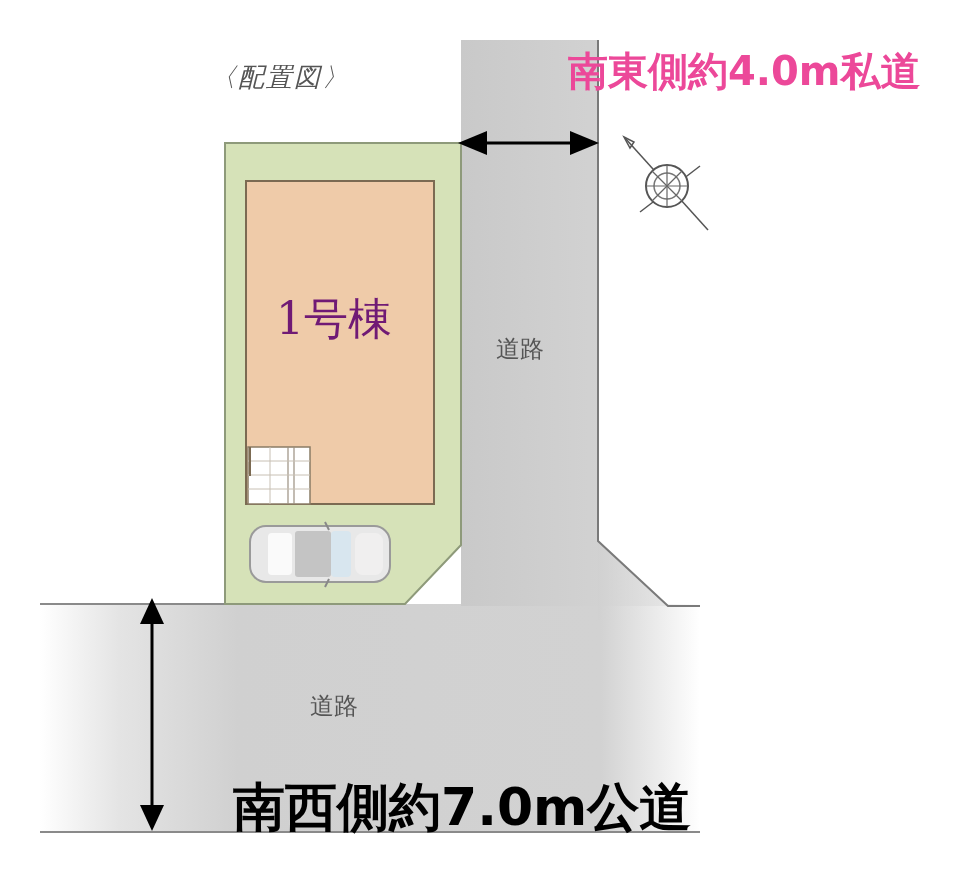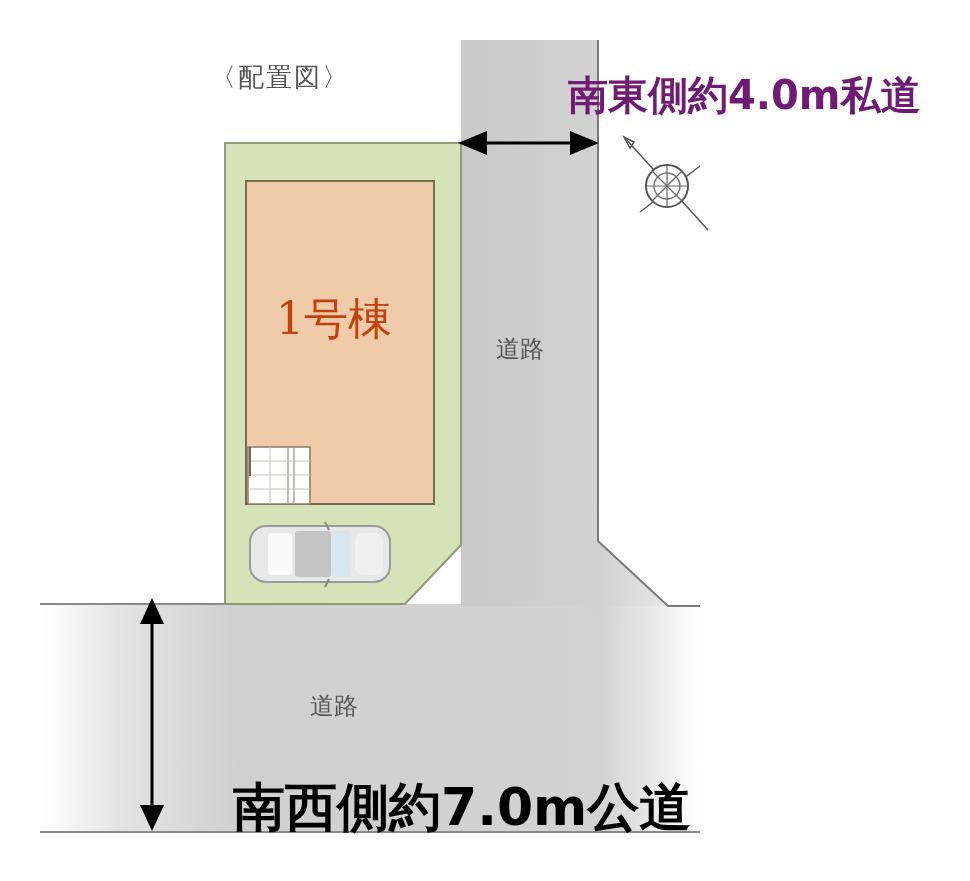--- a/index.html
+++ b/index.html
@@ -1,26 +1,26 @@
 <!DOCTYPE html>
 <html><head>
   <meta charset="utf-8">
   <style>
     html, body { margin: 0; padding: 0; background: #ffffff; }
     body { width: 970px; height: 881px; position: relative; overflow: hidden;
            font-family: "DejaVu Sans", sans-serif; }
     #plan { position: absolute; left: 0; top: 0; }
     .label { position: absolute; white-space: nowrap; }
     .title-label { left: 210px; top: 60px; font-size: 26px; color: #555555;
-                   font-family: "DejaVu Sans", sans-serif; letter-spacing: 2px; }
-    .se-road { left: 568px; top: 44px; font-size: 40px; font-weight: bold; color: #701a75;
-               font-family: "DejaVu Sans", sans-serif; margin-top: 24px; }
+                   font-family: "DejaVu Sans", sans-serif; letter-spacing: 2px; font-style: italic; }
+    .se-road { left: 568px; top: 44px; font-size: 40px; font-weight: bold; color: #ec4899;
+               font-family: "DejaVu Sans", sans-serif; }
     .sw-road { left: 233px; top: 773px; font-size: 52px; font-weight: bold; color: #000000;
                font-family: "DejaVu Sans", sans-serif; }
-    .building-label { left: 276px; top: 290px; font-size: 44px; color: #c2410c;
+    .building-label { left: 276px; top: 290px; font-size: 44px; color: #701a75;
                       font-family: "DejaVu Serif", serif; }
     .road-label-e { left: 496px; top: 333px; font-size: 24px; color: #555555;
                     font-family: "DejaVu Serif", serif; }
     .road-label-s { left: 310px; top: 690px; font-size: 24px; color: #555555;
                     font-family: "DejaVu Serif", serif; }
   </style>
 </head>
 <body>
 
 <svg id="plan" width="970" height="881" viewBox="0 0 970 881">

